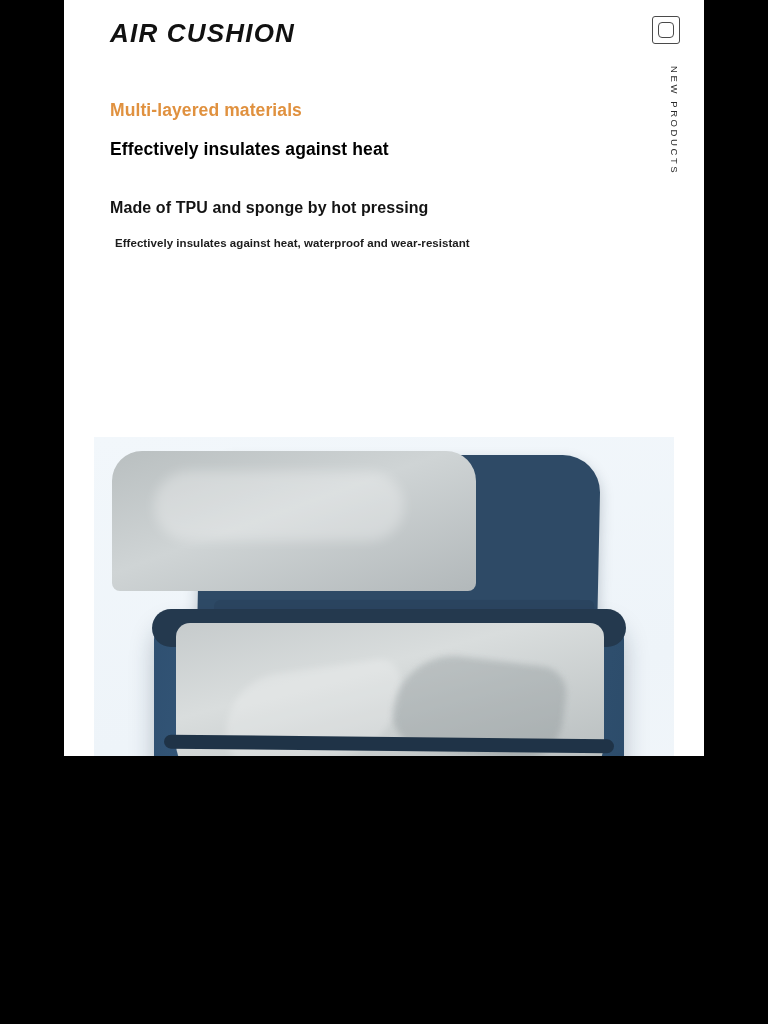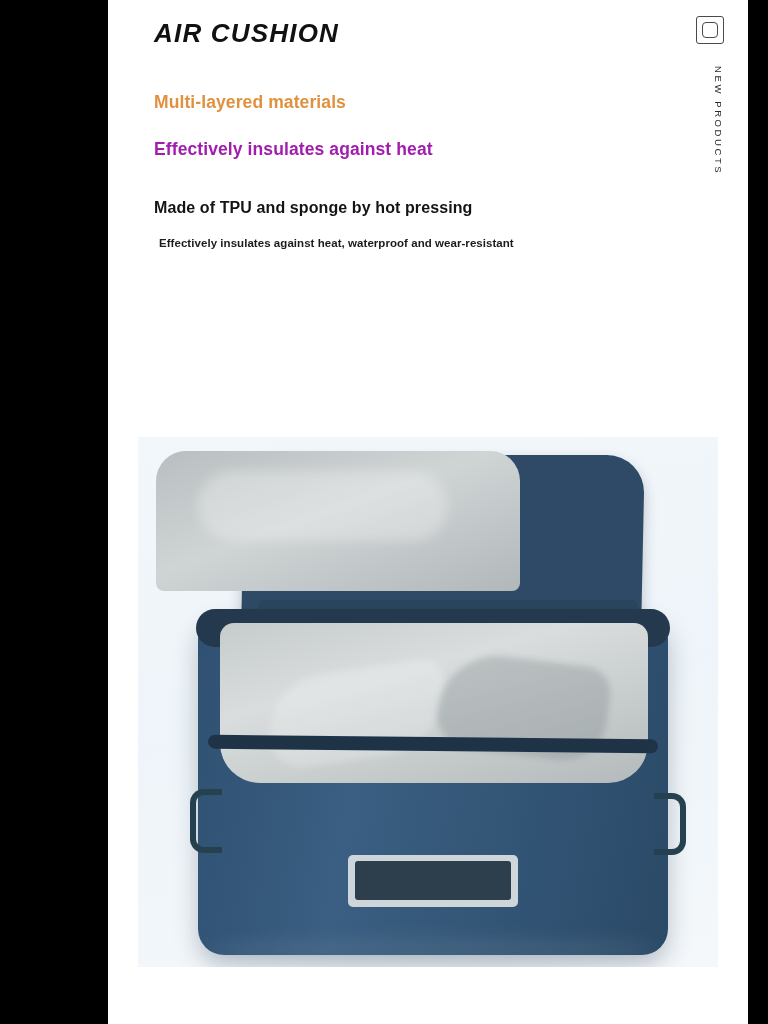--- a/index.html
+++ b/index.html
@@ -11,24 +11,23 @@
     width: 768px;
     height: 1024px;
     overflow: hidden;
     font-family: "Liberation Sans", sans-serif;
   }
   .page {
     position: absolute;
     left: 64px;
     top: 0;
     width: 640px;
-    height: 1024px;
+    height: 756px;
     background: #ffffff;
     overflow: hidden;
-    margin-left: 44px;
   }
   .letterbox-left, .letterbox-right {
     position: absolute;
     top: 0;
     width: 64px;
     height: 1024px;
     background: #000;
   }
   .letterbox-left { left: 0; }
   .letterbox-right { right: 0; }
@@ -74,33 +73,33 @@
     writing-mode: vertical-rl;
     font-size: 9.5px;
     letter-spacing: 2.6px;
     color: #2b2b2b;
     font-weight: 500;
   }
 
   .feature-1 {
     position: absolute;
     left: 46px;
-    top: 92px;
+    top: 100px;
     font-size: 17.5px;
     font-weight: bold;
     color: #e0913f;
     letter-spacing: 0.1px;
   }
   .feature-2 {
     position: absolute;
     left: 46px;
     top: 139px;
     font-size: 17.5px;
     font-weight: bold;
-    color: #a21caf;
+    color: #000000;
     letter-spacing: 0.1px;
   }
   .subtitle {
     position: absolute;
     left: 46px;
     top: 199px;
     font-size: 16px;
     font-weight: bold;
     color: #141414;
     letter-spacing: 0.1px;

